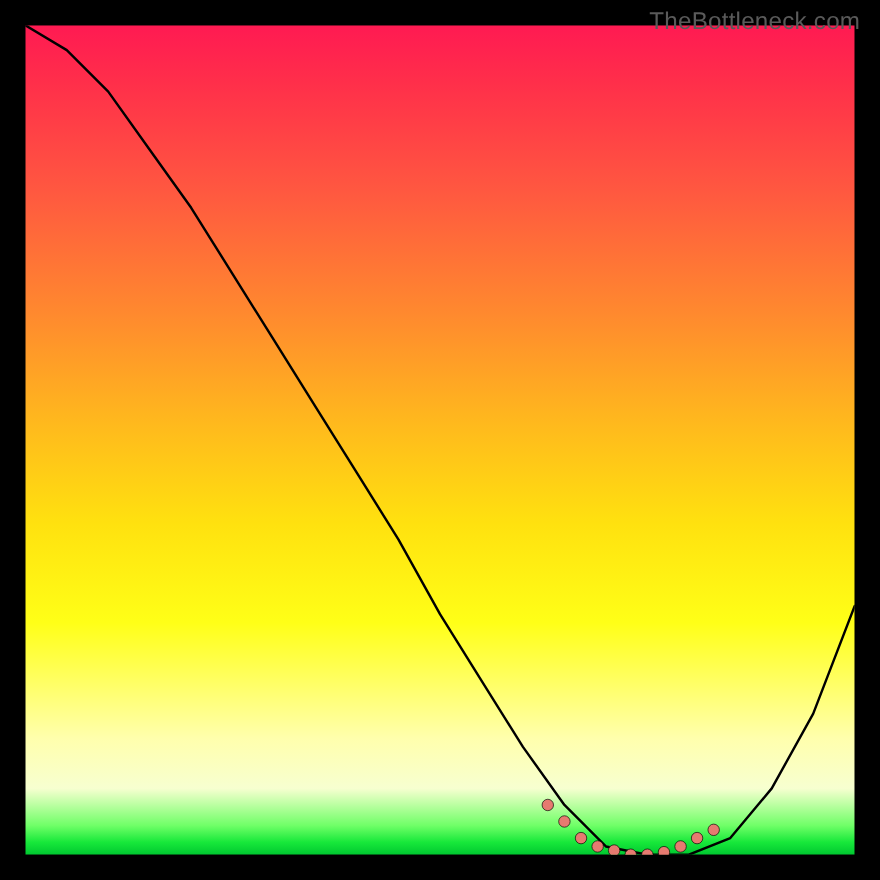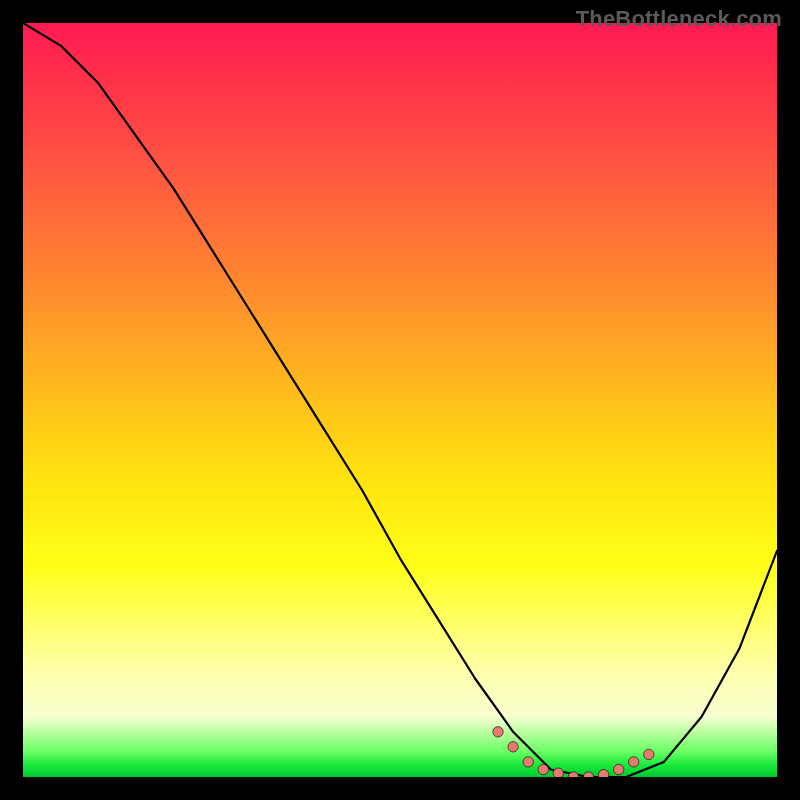--- a/index.html
+++ b/index.html
@@ -14,21 +14,21 @@
   #stage {
     position: relative;
     width: 800px;
     height: 800px;
   }
   #watermark {
     position: absolute;
     top: 6px;
     right: 18px;
     font-size: 22px;
-    font-weight: 700;
+    font-weight: 400;
     color: #5a5a5a;
     letter-spacing: 0.2px;
     z-index: 10;
     text-align: right;
   }
   #plot {
     position: absolute;
     left: 23px;
     top: 23px;
     width: 754px;

